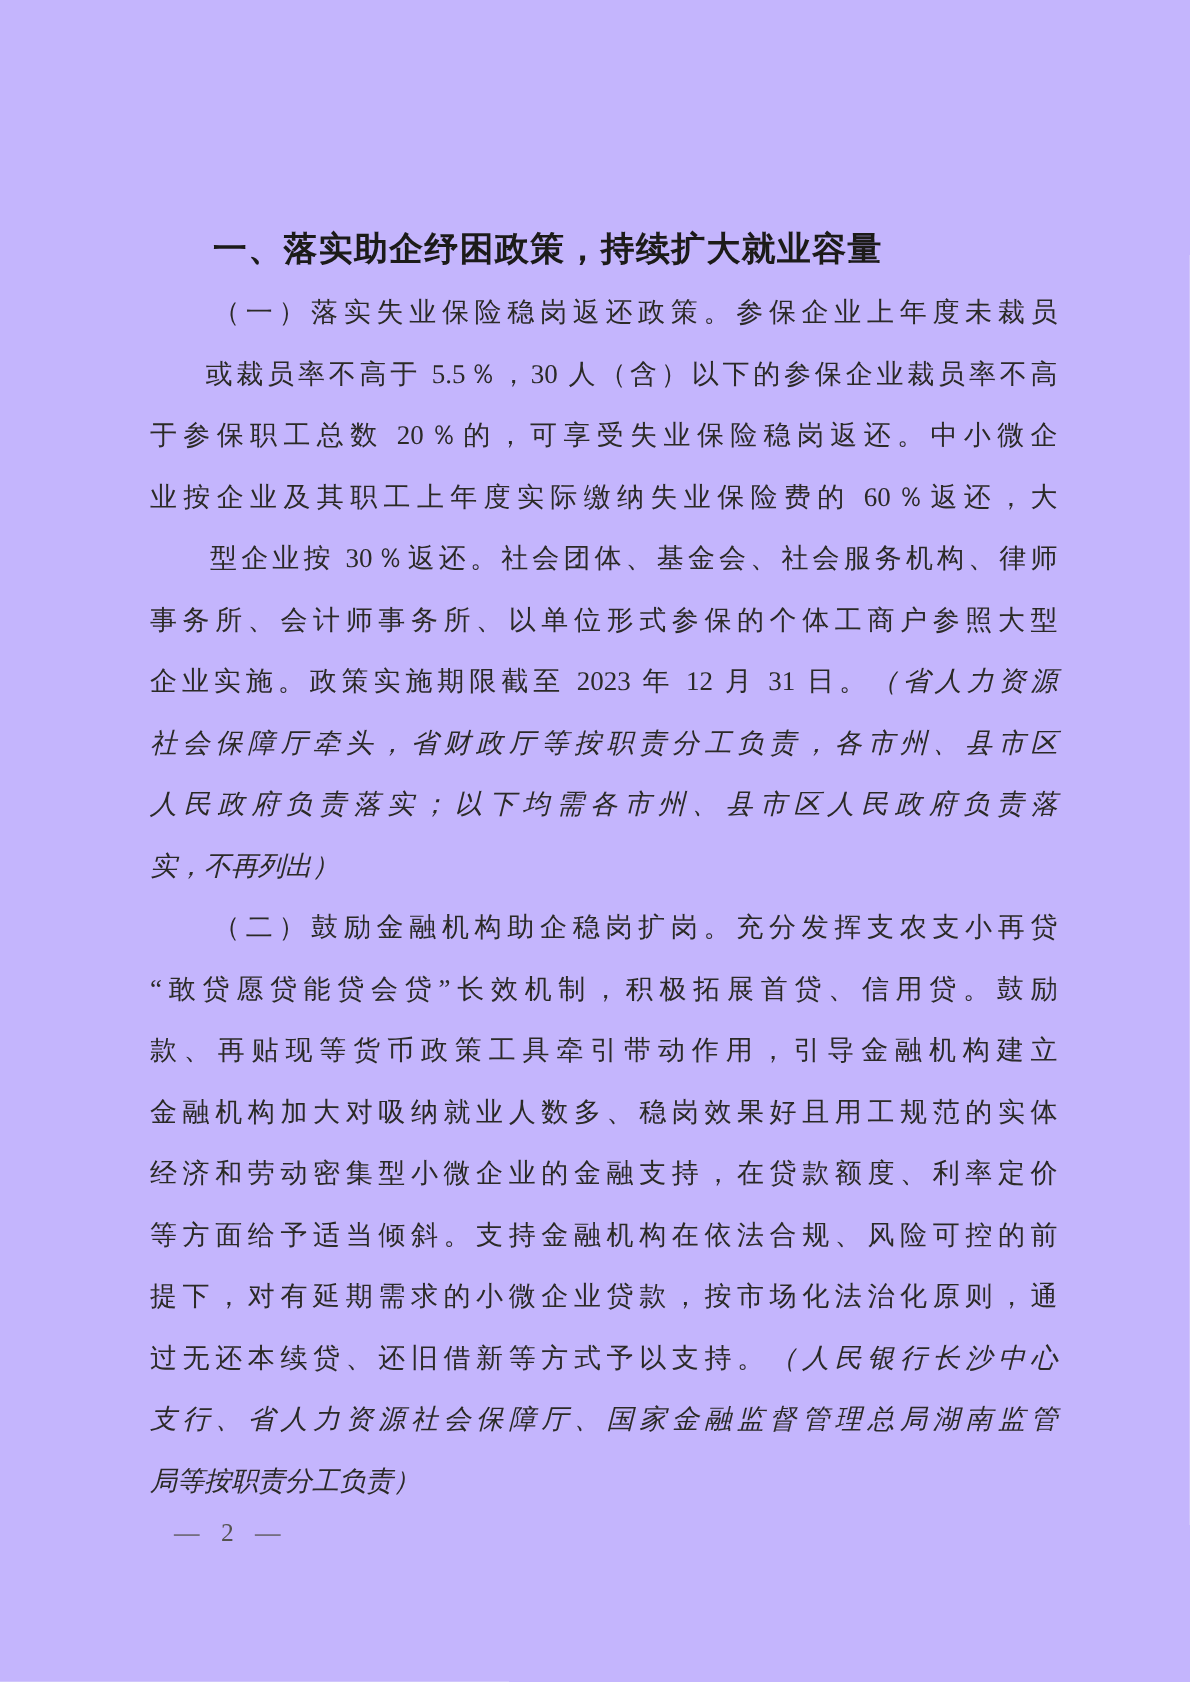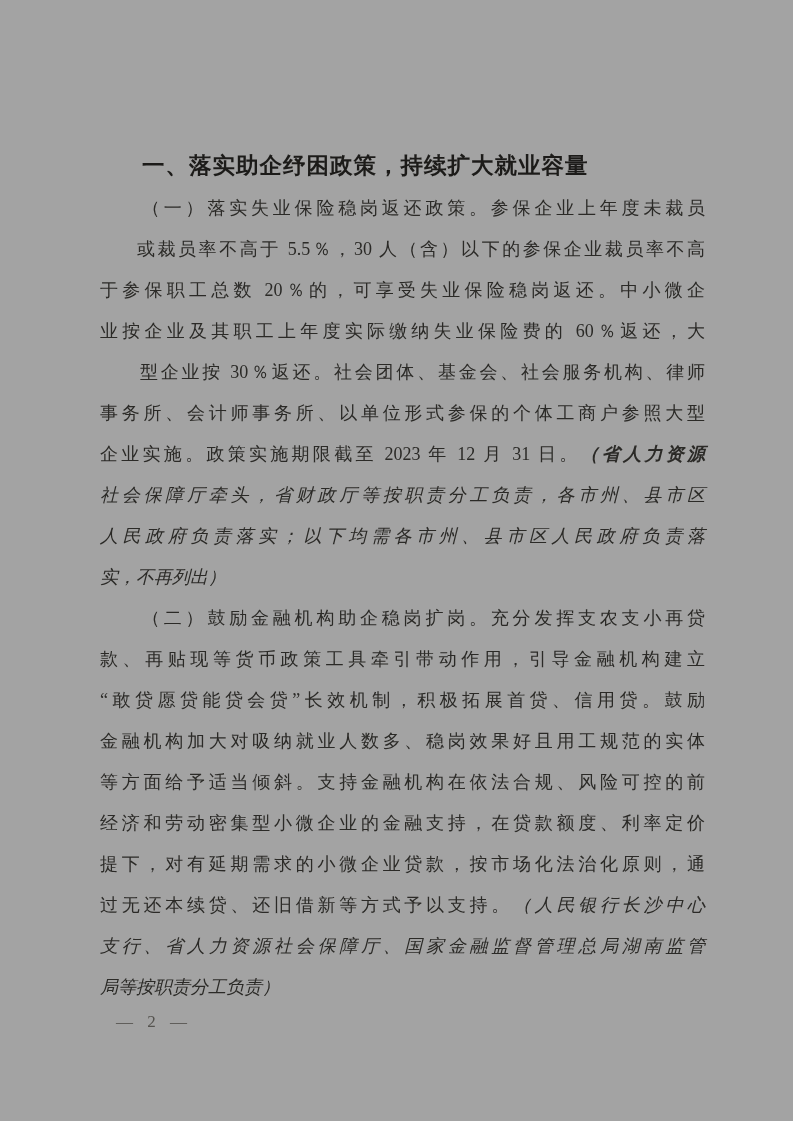--- a/index.html
+++ b/index.html
@@ -68,40 +68,40 @@
     font-size: 17px;
     line-height: 28px;
     color: #55534f;
     letter-spacing: 5px;
     font-family: "Liberation Serif", "DejaVu Serif", serif;
   }
 </style>
 </head>
 <body style="background: rgb(248, 247, 244);">
 
-<div class="page" style="background: #a3a3a3;">
+<div class="page" style="background: #c4b5fd;">
   <div class="content">
     <h1 class="heading" style="color: rgb(28, 27, 25);">一、落实助企纾困政策，持续扩大就业容量</h1>
     <div id="paragraphs">
         <div class="line justify indent"><span class="seg body" style="color: rgb(43, 42, 39);">（一）落实失业保险稳岗返还政策。参保企业上年度未裁员</span></div>
         <div class="line justify"><span class="seg body" style="color: rgb(43, 42, 39); margin-left: 37px;">或裁员率不高于 5.5％，30 人（含）以下的参保企业裁员率不高</span></div>
         <div class="line justify"><span class="seg body" style="color: rgb(43, 42, 39);">于参保职工总数 20％的，可享受失业保险稳岗返还。中小微企</span></div>
         <div class="line justify"><span class="seg body" style="color: rgb(43, 42, 39);">业按企业及其职工上年度实际缴纳失业保险费的 60％返还，大</span></div>
         <div class="line justify"><span class="seg body" style="color: rgb(43, 42, 39); margin-left: 40px;">型企业按 30％返还。社会团体、基金会、社会服务机构、律师</span></div>
         <div class="line justify"><span class="seg body" style="color: rgb(43, 42, 39);">事务所、会计师事务所、以单位形式参保的个体工商户参照大型</span></div>
-        <div class="line justify"><span class="seg body" style="color: rgb(43, 42, 39);">企业实施。政策实施期限截至 2023 年 12 月 31 日。</span><span class="seg note" style="color: rgb(43, 42, 39); font-weight: bold;">（省人力资源</span></div>
+        <div class="line justify"><span class="seg body" style="color: rgb(43, 42, 39);">企业实施。政策实施期限截至 2023 年 12 月 31 日。</span><span class="seg note" style="color: rgb(43, 42, 39);">（省人力资源</span></div>
         <div class="line justify"><span class="seg note" style="color: rgb(43, 42, 39);">社会保障厅牵头，省财政厅等按职责分工负责，各市州、县市区</span></div>
         <div class="line justify"><span class="seg note" style="color: rgb(43, 42, 39);">人民政府负责落实；以下均需各市州、县市区人民政府负责落</span></div>
         <div class="line"><span class="seg note" style="color: rgb(43, 42, 39); text-align: right;">实，不再列出）</span></div>
         <div class="line justify indent"><span class="seg body" style="color: rgb(43, 42, 39);">（二）鼓励金融机构助企稳岗扩岗。充分发挥支农支小再贷</span></div>
+        <div class="line justify"><span class="seg body" style="color: rgb(43, 42, 39);">“敢贷愿贷能贷会贷”长效机制，积极拓展首贷、信用贷。鼓励</span></div>
         <div class="line justify"><span class="seg body" style="color: rgb(43, 42, 39);">款、再贴现等货币政策工具牵引带动作用，引导金融机构建立</span></div>
-        <div class="line justify"><span class="seg body" style="color: rgb(43, 42, 39);">“敢贷愿贷能贷会贷”长效机制，积极拓展首贷、信用贷。鼓励</span></div>
         <div class="line justify"><span class="seg body" style="color: rgb(43, 42, 39);">金融机构加大对吸纳就业人数多、稳岗效果好且用工规范的实体</span></div>
+        <div class="line justify"><span class="seg body" style="color: rgb(43, 42, 39);">经济和劳动密集型小微企业的金融支持，在贷款额度、利率定价</span></div>
         <div class="line justify"><span class="seg body" style="color: rgb(43, 42, 39);">等方面给予适当倾斜。支持金融机构在依法合规、风险可控的前</span></div>
-        <div class="line justify"><span class="seg body" style="color: rgb(43, 42, 39);">经济和劳动密集型小微企业的金融支持，在贷款额度、利率定价</span></div>
         <div class="line justify"><span class="seg body" style="color: rgb(43, 42, 39);">提下，对有延期需求的小微企业贷款，按市场化法治化原则，通</span></div>
         <div class="line justify"><span class="seg body" style="color: rgb(43, 42, 39); margin-top: 48px;">过无还本续贷、还旧借新等方式予以支持。</span><span class="seg note" style="color: rgb(43, 42, 39);">（人民银行长沙中心</span></div>
         <div class="line justify"><span class="seg note" style="color: rgb(43, 42, 39);">支行、省人力资源社会保障厅、国家金融监督管理总局湖南监管</span></div>
         <div class="line"><span class="seg note" style="color: rgb(43, 42, 39);">局等按职责分工负责）</span></div>
       </div>
   </div>
   <div class="page-number" style="color: rgb(85, 83, 79);">— 2 —</div>
 </div>
 
 </body></html>

